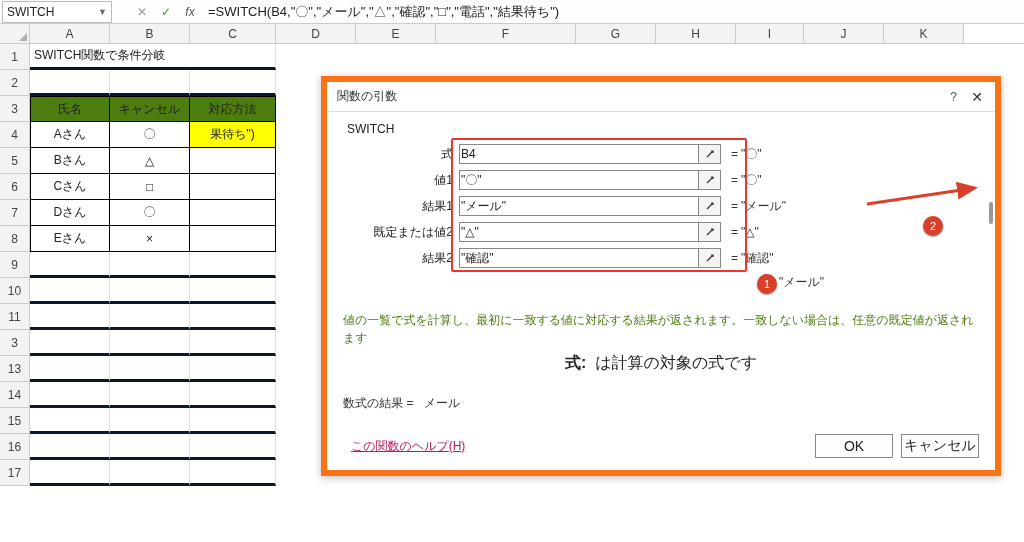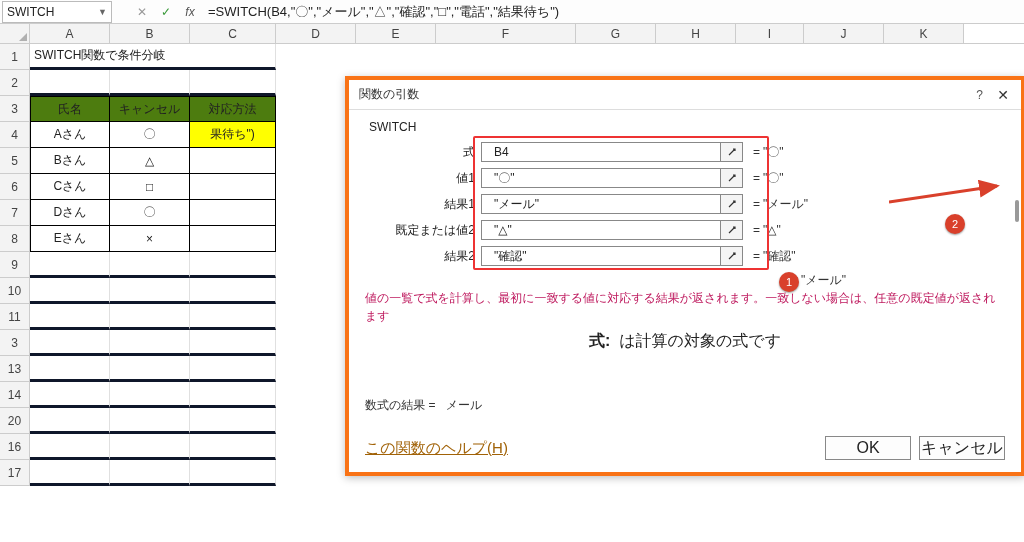--- a/index.html
+++ b/index.html
@@ -30,42 +30,42 @@
   .cell { width:80px; border-right:1px solid #e0e0e0; border-bottom:3px solid #0f172a; display:flex; align-items:center; padding:0 4px; background:#fff; white-space:nowrap; overflow:hidden; }
   .cell.wide{width:86px;}
   .table-border { border-right:1px solid #000 !important; border-bottom:1px solid #000 !important;justify-content:center; }
   .table-border-top { border-top:1px solid #000; }
   .table-border-left { border-left:1px solid #000; }
   .hdrcell { background:#4d7c0f; justify-content:center; font-weight:400; }
   .merged-title { width:246px; }
   .hl { background:#ffff00; }
 
   
-  .dialog { position:absolute; left:345px; top:76px; width:680px; height:400px; background:#fff; border:4px solid #f97316; box-shadow:0 2px 8px rgba(0,0,0,0.25); }
+  .dialog { position:absolute; left:321px; top:76px; width:680px; height:400px; background:#fff; border:6px solid #f97316; box-shadow:0 2px 8px rgba(0,0,0,0.25); }
   .dlg-title { height:30px; border-bottom:1px solid #ddd; display:flex; align-items:center; padding:0 10px; font-size:12px; color:#333; }
   .dlg-title .sp { flex:1; }
   .dlg-help { color:#555; margin-right:12px; cursor:pointer; }
   .dlg-close { width:16px; height:16px; display:flex;align-items:center;justify-content:center; color:#333; font-size:14px; }
   .dlg-body { padding:8px 16px; position:relative; height:calc(100% - 30px); }
   .func-name { font-weight:400; margin:2px 0 6px 4px; font-size:12px; }
   .arg-row { display:flex; align-items:center; height:24px; margin-bottom:2px; }
   .arg-label { width:116px; text-align:right; padding-right:6px; font-size:12px; }
-  .arg-input { width:240px; height:20px; border:1px solid #888; padding:0 12px; font-size:12px; display:flex; align-items:center; background:#fff; }
+  .arg-input { width:240px; height:20px; border:1px solid #888; padding:0 1px; font-size:12px; display:flex; align-items:center; background:#fff; }
   .arg-ref { width:22px; height:20px; border:1px solid #888; border-left:none; display:flex;align-items:center;justify-content:center; background:#f4f4f4; }
   .arg-ref svg { width:10px; height:10px; }
   .arg-eq { width:16px; text-align:center; color:#333; padding-left:10px; }
   .arg-val { padding-left:4px; color:#333; font-size:12px; white-space:nowrap; }
   .arg-box { position:absolute; border:2px solid #e33; border-radius:2px; left:124px; top:26px; width:296px; height:134px; pointer-events:none; }
-  .desc { margin-top:0; font-size:12px; color:#be185d; line-height:1.5; }
+  .desc { margin-top:20px; font-size:12px; color:#4d7c0f; line-height:1.5; }
   .desc2 { margin-top:6px; text-align:center; font-size:16px; }
   .dlg-bottom { position:absolute; left:16px; right:16px; bottom:12px; display:flex; align-items:center; }
   .formula-result { font-size:12px; color:#333; margin-bottom:18px; position:absolute; bottom:40px; left:16px;}
-  .help-link { color:#a16207; text-decoration:underline; font-size:15px; }
+  .help-link { color:#be185d; text-decoration:underline; font-size:12px;margin-left:8px; }
   .btns { margin-left:auto; display:flex; gap:8px; }
-  .btn { width:86px; height:24px; border:1px solid #888; background:#fdfdfd; display:flex;align-items:center;justify-content:center; font-size:16px; }
+  .btn { width:78px; height:24px; border:1px solid #888; background:#fdfdfd; display:flex;align-items:center;justify-content:center; font-size:14px; }
 
   
   .anno-circle { position:absolute; width:20px; height:20px; border-radius:50%; background:#d9402b; color:#fff; display:flex;align-items:center;justify-content:center; font-size:11px; box-shadow:0 1px 2px rgba(0,0,0,0.4); }
   .anno-arrow { position:absolute; }
   .scroll-ind { position:absolute; right:2px; top:90px; width:4px; height:22px; background:#999; border-radius:2px; }
 </style>
 </head>
 <body>
 
 <div class="name-box-row">
@@ -214,21 +214,21 @@
         <div class="cell"></div>
         <div class="cell wide"></div>
       </div>
     <div class="row">
         <div class="rowh">14</div>
         <div class="cell"></div>
         <div class="cell"></div>
         <div class="cell wide"></div>
       </div>
     <div class="row">
-        <div class="rowh">20</div>
+        <div class="rowh">15</div>
         <div class="cell"></div>
         <div class="cell"></div>
         <div class="cell wide"></div>
       </div>
     <div class="row">
         <div class="rowh">16</div>
         <div class="cell"></div>
         <div class="cell"></div>
         <div class="cell wide"></div>
       </div>

